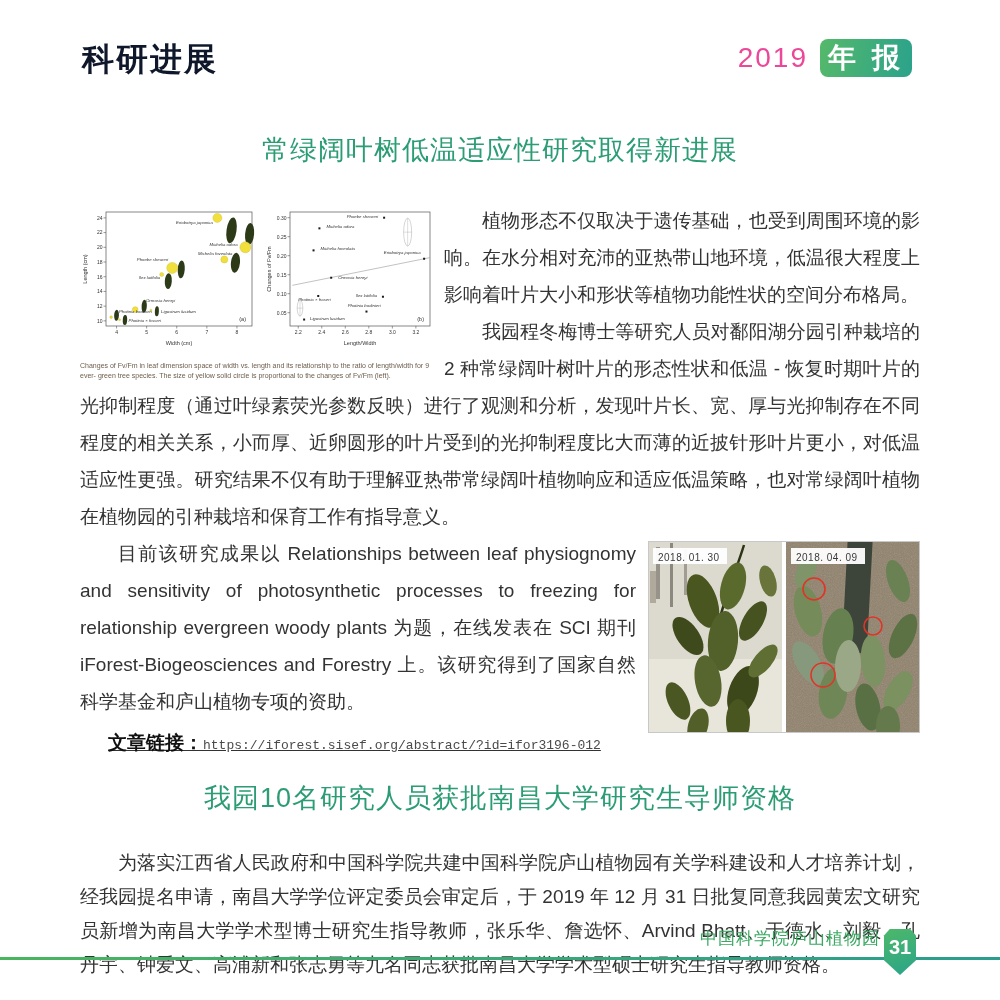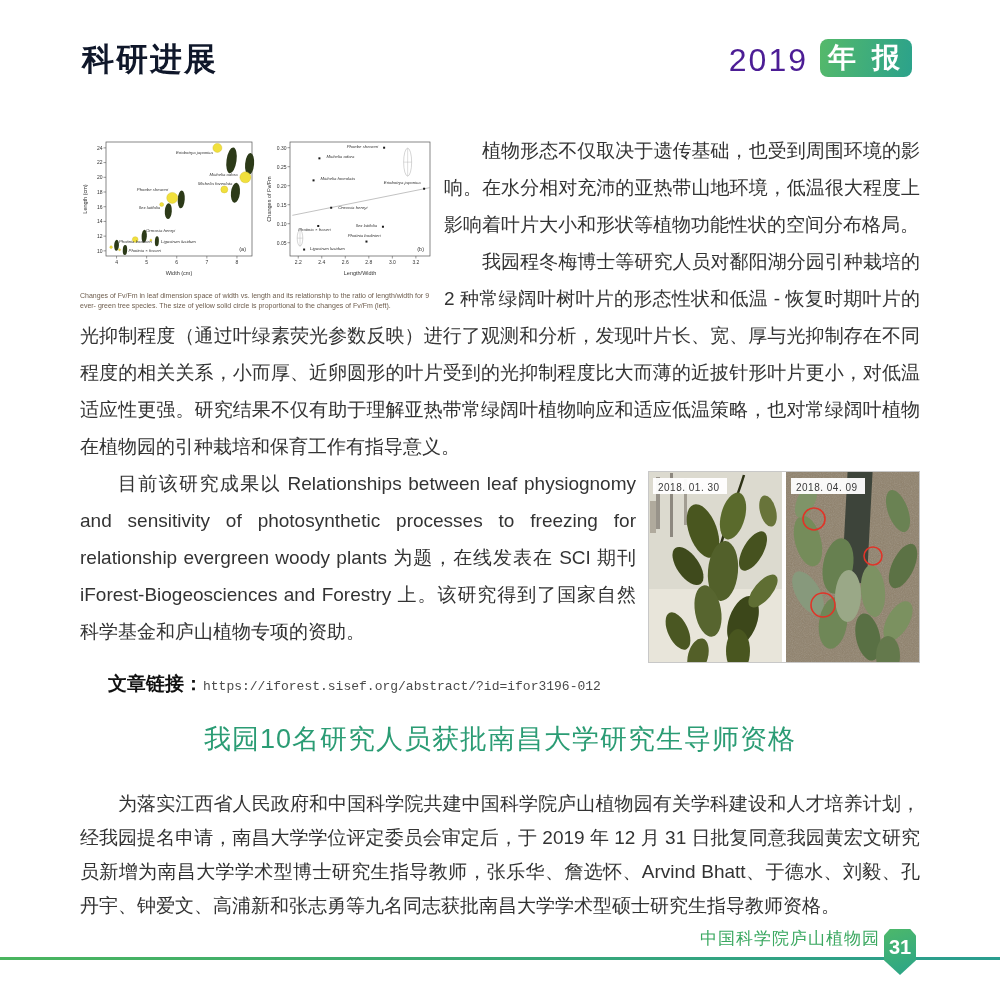--- a/index.html
+++ b/index.html
@@ -2,42 +2,42 @@
 <html><head>
 <meta charset="utf-8">
 <style>
   html,body{margin:0;padding:0;background:#9a9a9a;}
   .page{width:1000px;height:1000px;position:relative;background:#ffffff;overflow:hidden;
         font-family:"Liberation Sans","DejaVu Sans",sans-serif;color:#333;}
 
   
   .hdr-section{position:absolute;left:82px;top:38px;font-family:"Liberation Serif","DejaVu Serif",serif;
                font-weight:bold;font-size:32px;color:#0f172a;letter-spacing:2px;}
-  .hdr-year{position:absolute;right:192px;top:42px;font-size:32px;color:#4c1d95;letter-spacing:2px;}
+  .hdr-year{position:absolute;right:192px;top:42px;font-size:28px;color:#ec4899;letter-spacing:2px;}
   .hdr-badge{position:absolute;right:88px;top:39px;width:92px;height:38px;border-radius:8px;
              background:linear-gradient(100deg,#55b96a,#2ba28b);color:#fff;font-size:28px;font-weight:bold;
              display:flex;align-items:center;justify-content:center;letter-spacing:4px;}
 
   
   .content{position:absolute;left:80px;top:132px;width:840px;}
   .sec-title{font-size:27px;color:#2b9c74;text-align:center;font-weight:500;margin:0 0 34px;letter-spacing:1px;}
   .sec-title.second{clear:both;padding-top:24px;margin-bottom:30px;}
   p.body{font-size:19px;line-height:37px;color:#333;text-align:justify;text-indent:2em;margin:0;}
   p.body.tight{line-height:34px;}
 
   
   .fig-block{float:left;width:356px;margin:2px 8px 2px 0;}
   .fig-caption{font-size:7px;line-height:9.5px;color:#6d5c4c;margin-top:3px;width:352px;}
   .chart text{font-family:"Liberation Sans","DejaVu Sans",sans-serif;}
 
   
   .photo-block{float:right;width:272px;margin:6px 0 6px 12px;}
 
   
-  .link-line{font-size:19px;margin:21px 0 0;padding-left:28px;white-space:nowrap;}
+  .link-line{font-size:19px;margin:10px 0 0;padding-left:28px;white-space:nowrap;text-decoration:underline;}
   .link-label{font-weight:bold;color:#111;}
   .link-url{font-family:"Liberation Mono","DejaVu Sans Mono",monospace;font-size:13px;color:#4a4a4a;text-decoration:none;}
 
   
   .footer-line{position:absolute;left:0;right:0;top:957px;height:3px;
                background:linear-gradient(90deg,#4ab55e,#2a9d8f);}
   .footer-org{position:absolute;right:120px;top:927px;font-size:17px;color:#3aa860;letter-spacing:1px;font-weight:500;}
   .footer-badge{position:absolute;right:84px;top:929px;width:32px;height:46px;z-index:2;
                 background:linear-gradient(160deg,#4db86a,#2aa489);
                 clip-path:polygon(18% 0,82% 0,100% 14%,100% 68%,50% 100%,0 68%,0 14%);
@@ -48,20 +48,21 @@
 <body>
 
 <div class="page">
 
   <div class="hdr-section">科研进展</div>
   <div class="hdr-year">2019</div>
   <div class="hdr-badge">年 报</div>
 
   <div class="content">
 
+    <h1 class="sec-title">常绿阔叶树低温适应性研究取得新进展</h1>
 
     <div class="fig-block">
       <svg id="leaf-chart" class="chart" width="356" height="150" viewBox="0 0 356 150">
           <rect x="26" y="8" width="146" height="114" fill="none" stroke="#555" stroke-width="0.7"></rect>
           <line x1="36.53608247422681" y1="122" x2="36.53608247422681" y2="124.5" stroke="#555" stroke-width="0.6"></line>
           <text x="36.53608247422681" y="130" font-size="5" fill="#333" text-anchor="middle">4</text>
           <line x1="66.63917525773198" y1="122" x2="66.63917525773198" y2="124.5" stroke="#555" stroke-width="0.6"></line>
           <text x="66.63917525773198" y="130" font-size="5" fill="#333" text-anchor="middle">5</text>
           <line x1="96.74226804123712" y1="122" x2="96.74226804123712" y2="124.5" stroke="#555" stroke-width="0.6"></line>
           <text x="96.74226804123712" y="130" font-size="5" fill="#333" text-anchor="middle">6</text>

